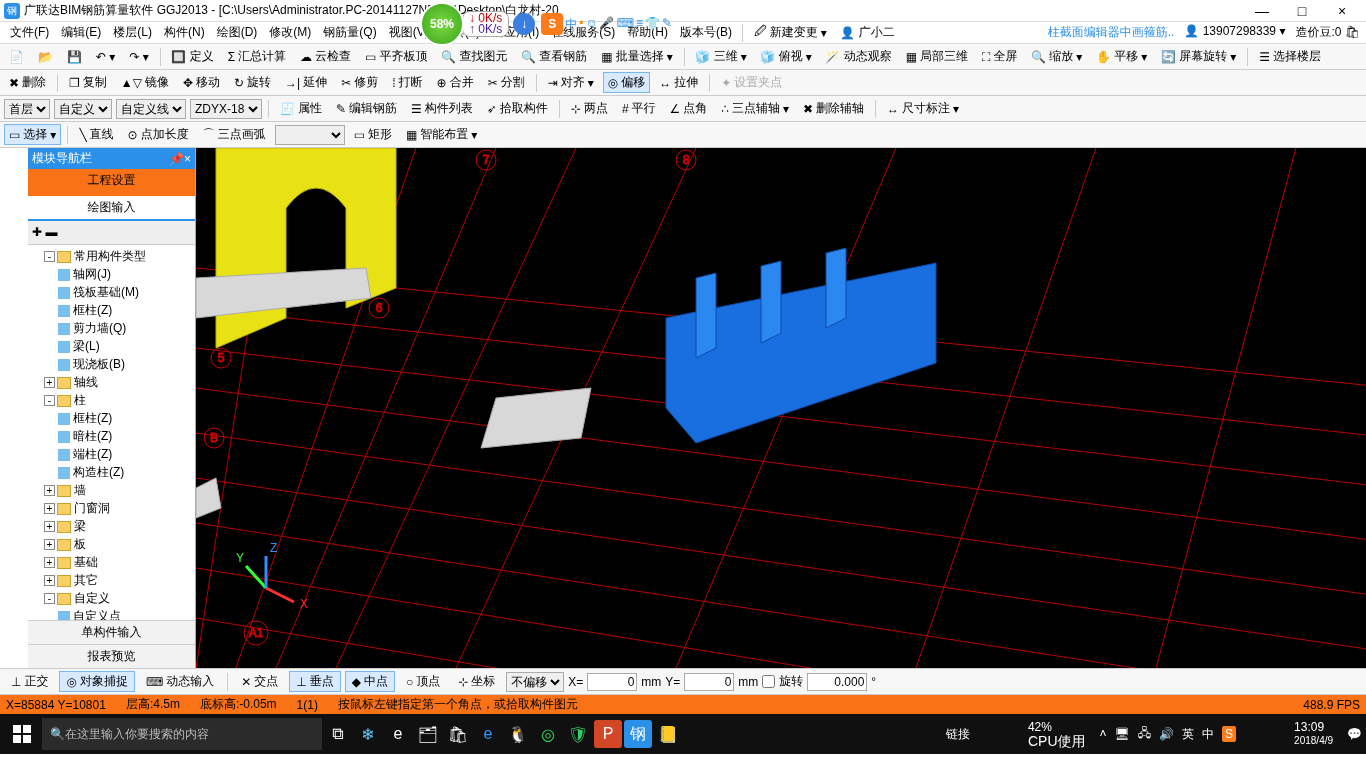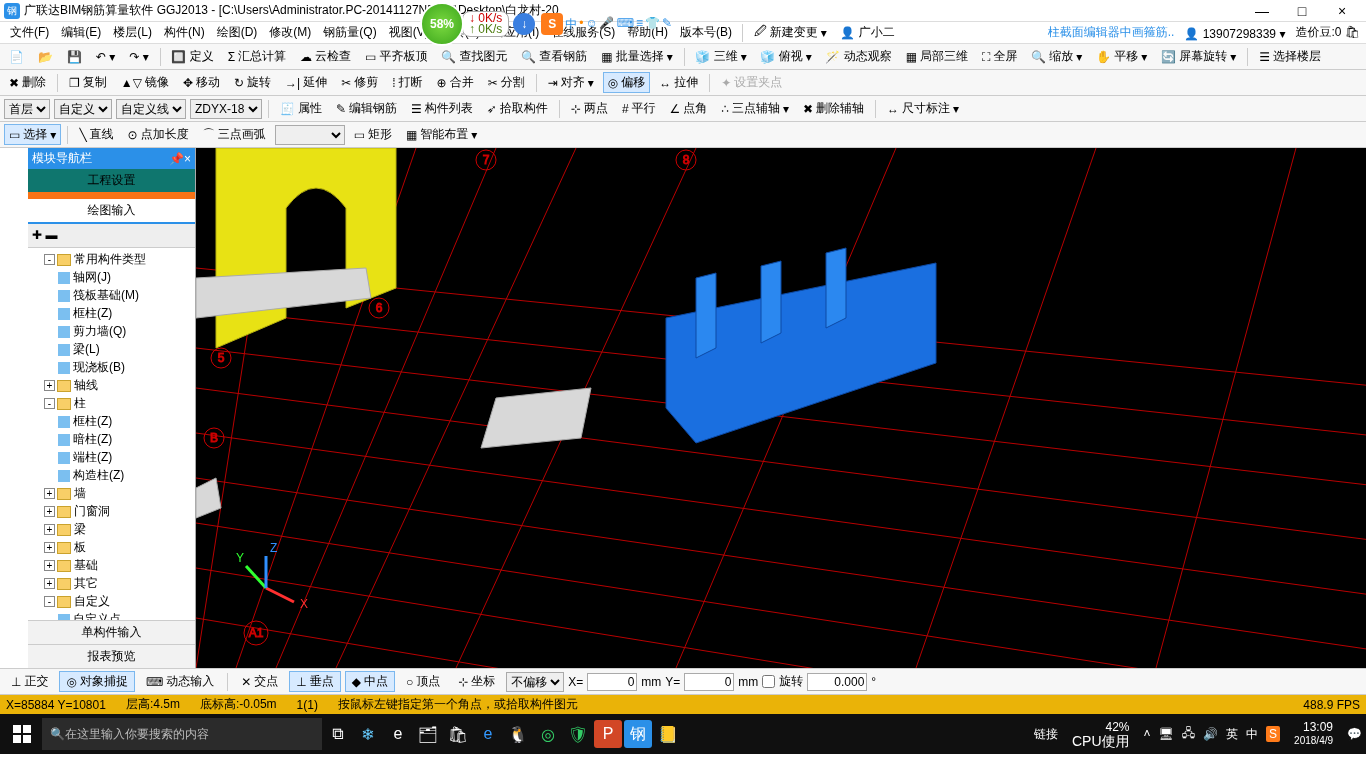--- a/index.html
+++ b/index.html
@@ -4,70 +4,70 @@
 <style>
 * { margin:0; padding:0; box-sizing:border-box; font-family:"Microsoft YaHei","SimSun",sans-serif; font-size:12px; user-select:none; }
 body { width:1366px; height:768px; overflow:hidden; background:#fff; position:relative; }
 .title-bar { height:22px; background:#fff; display:flex; align-items:center; padding:0 4px; border-bottom:1px solid #ddd; }
 .title-bar .app-icon { width:16px; height:16px; background:#2b90e8; border-radius:3px; color:#fff; text-align:center; line-height:16px; font-size:10px; margin-right:4px; }
 .title-bar .title { flex:0 0 auto; }
 .title-bar .gap { flex:1; }
 .title-bar .win-btn { width:40px; text-align:center; font-size:14px; }
 .menu-bar { height:22px; display:flex; align-items:center; padding:0 6px; gap:4px; border-bottom:1px solid #ddd; position:relative; }
 .menu-bar .mi { padding:0 4px; }
-.menu-bar .right { position:absolute; right:6px; display:flex; gap:10px; align-items:flex-end; }
+.menu-bar .right { position:absolute; right:6px; display:flex; gap:10px; align-items:flex-start; }
 .toolbar { height:26px; display:flex; align-items:center; padding:0 4px; gap:4px; border-bottom:1px solid #ccc; background:#f7f7f7; }
 .tb-btn { display:flex; align-items:center; gap:3px; padding:1px 4px; border:1px solid transparent; }
 .tb-btn.active { background:#d7eaff; border:1px solid #7ab7ee; }
 .sep { width:1px; height:18px; background:#ccc; margin:0 2px; }
 .main { display:flex; height:calc(768px - 22px - 22px - 26px - 26px - 26px - 26px - 20px - 40px); }
 .main { height:568px; }
 .left-panel { width:168px; border-right:1px solid #aaa; display:flex; flex-direction:column;margin-left:28px; }
 .left-head { background:#2b90e8; color:#fff; padding:2px 4px; display:flex; align-items:center; }
 .left-head .sp { flex:1; }
-.left-tab { border-bottom:7px solid #f97316; text-align:center; padding:3px 0; background:#0f766e;}
+.left-tab { border-bottom:4px solid #f97316; text-align:center; padding:3px 0; background:#f97316;}
 .left-strip { height:24px; background:#eee; border-bottom:1px solid #ccc; padding:4px;}
 .tree { flex:1; overflow:auto; padding:2px 2px; }
 .tree ul { list-style:none; }
 .tree li { white-space:nowrap; line-height:18px; }
 .tree .toggle{display:inline-block;width:11px;height:11px;border:1px solid #888;text-align:center;line-height:9px;font-size:10px;margin-right:2px;vertical-align:middle;}
 .tree .fold{display:inline-block;width:14px;height:12px;background:#f8cf67;border:1px solid #caa22d;margin-right:3px;vertical-align:middle;}
 .tree .leaf-ico{display:inline-block;width:12px;height:12px;background:#7bbff0;margin-right:3px;vertical-align:middle;}
 .tree .indent1{padding-left:14px;} .tree .indent2{padding-left:28px;}
 .btab { border-top:1px solid #ccc; text-align:center; padding:3px 0; background:#f2f2f2;}
 .view { flex:1; background:#000; position:relative; overflow:hidden; }
 .view svg { position:absolute; top:0; left:0; }
 .toolbar-row2, .toolbar-row3, .toolbar-row4 { height:26px; display:flex; align-items:center; padding:0 4px; gap:4px; border-bottom:1px solid #ccc; background:#f7f7f7; }
 .status-row { display:flex; align-items:center; height:26px; border-top:1px solid #ccc; padding:0 4px; gap:4px; background:#f7f7f7;}
 .status-row .toggle-btn { display:flex; align-items:center; gap:3px; padding:1px 6px; border:1px solid transparent;}
 .status-row .toggle-btn.on { background:#d7eaff; border:1px solid #7ab7ee;}
 .status-row input[type=text]{ width:50px; height:18px; text-align:right; padding-right:2px; border:1px solid #aaa;}
-.info-row { height:20px; display:flex; align-items:center; padding:0 6px; gap:20px; background:#eab308; border-top:1px solid #ccc;}
+.info-row { height:20px; display:flex; align-items:center; padding:0 6px; gap:20px; background:#f97316; border-top:1px solid #ccc;}
 .info-row .sp{flex:1;}
 .taskbar { height:40px; background:#101010; display:flex; align-items:center; color:#fff; padding:0 4px; gap:2px;}
 .taskbar .start{width:36px;height:32px;display:flex;align-items:center;justify-content:center;}
 .taskbar .search{flex:0 0 280px;height:32px;background:#2b2b2b;display:flex;align-items:center;padding:0 8px;color:#bbb;}
 .taskbar .tray{margin-left:auto;display:flex;align-items:center;gap:8px;}
-.taskbar .time{text-align:right;line-height:14px;padding:0 6px;}
+.taskbar .time{text-align:left;line-height:14px;padding:0 6px;margin-left:44px;}
 .tk-ico{width:28px;height:28px;display:flex;align-items:center;justify-content:center;font-size:16px;}
 .blue{color:#2b90e8;}
 select, input[type=text].combo { height:20px; border:1px solid #aaa; font-size:12px;}
 .pill{position:absolute;border-radius:50%;display:flex;align-items:center;justify-content:center;color:#fff;font-weight:bold;}
 .floaty{position:absolute;top:2px;left:420px;display:flex;align-items:center;gap:0;z-index:10;}
 </style>
 </head>
 <body>
 
 <div class="floaty">
   <div class="pill" style="position:relative;width:44px;height:44px;background:radial-gradient(circle,#7bd940,#3aa51b);border:2px solid #fff;">
       <span>58%</span>
     </div>
   <div style="background:#fff;border:1px solid #aaa;border-radius:8px;padding:1px 6px;margin-left:-2px;font-size:10px;line-height:11px;">
     <div style="color:#c00;">↓ <span>0K/s</span></div>
-    <div style="color:#4d7c0f;">↑ <span>0K/s</span></div>
+    <div style="color:#4c1d95;">↑ <span>0K/s</span></div>
   </div>
   <div class="pill" style="position:relative;width:22px;height:22px;background:#3a7fe0;margin-left:4px;">↓</div>
   <div style="width:22px;height:22px;background:#ff7b1a;border-radius:4px;color:#fff;text-align:center;line-height:22px;margin-left:6px;font-weight:bold;">S</div>
   <div style="display:flex;gap:2px;margin-left:2px;color:#2b90e8;">
     <span>中</span>
     <span style="color:#ff8800;">•</span>
     <span>☺</span>
     <span>🎤</span>
     <span>⌨</span>
     <span>≡</span>

